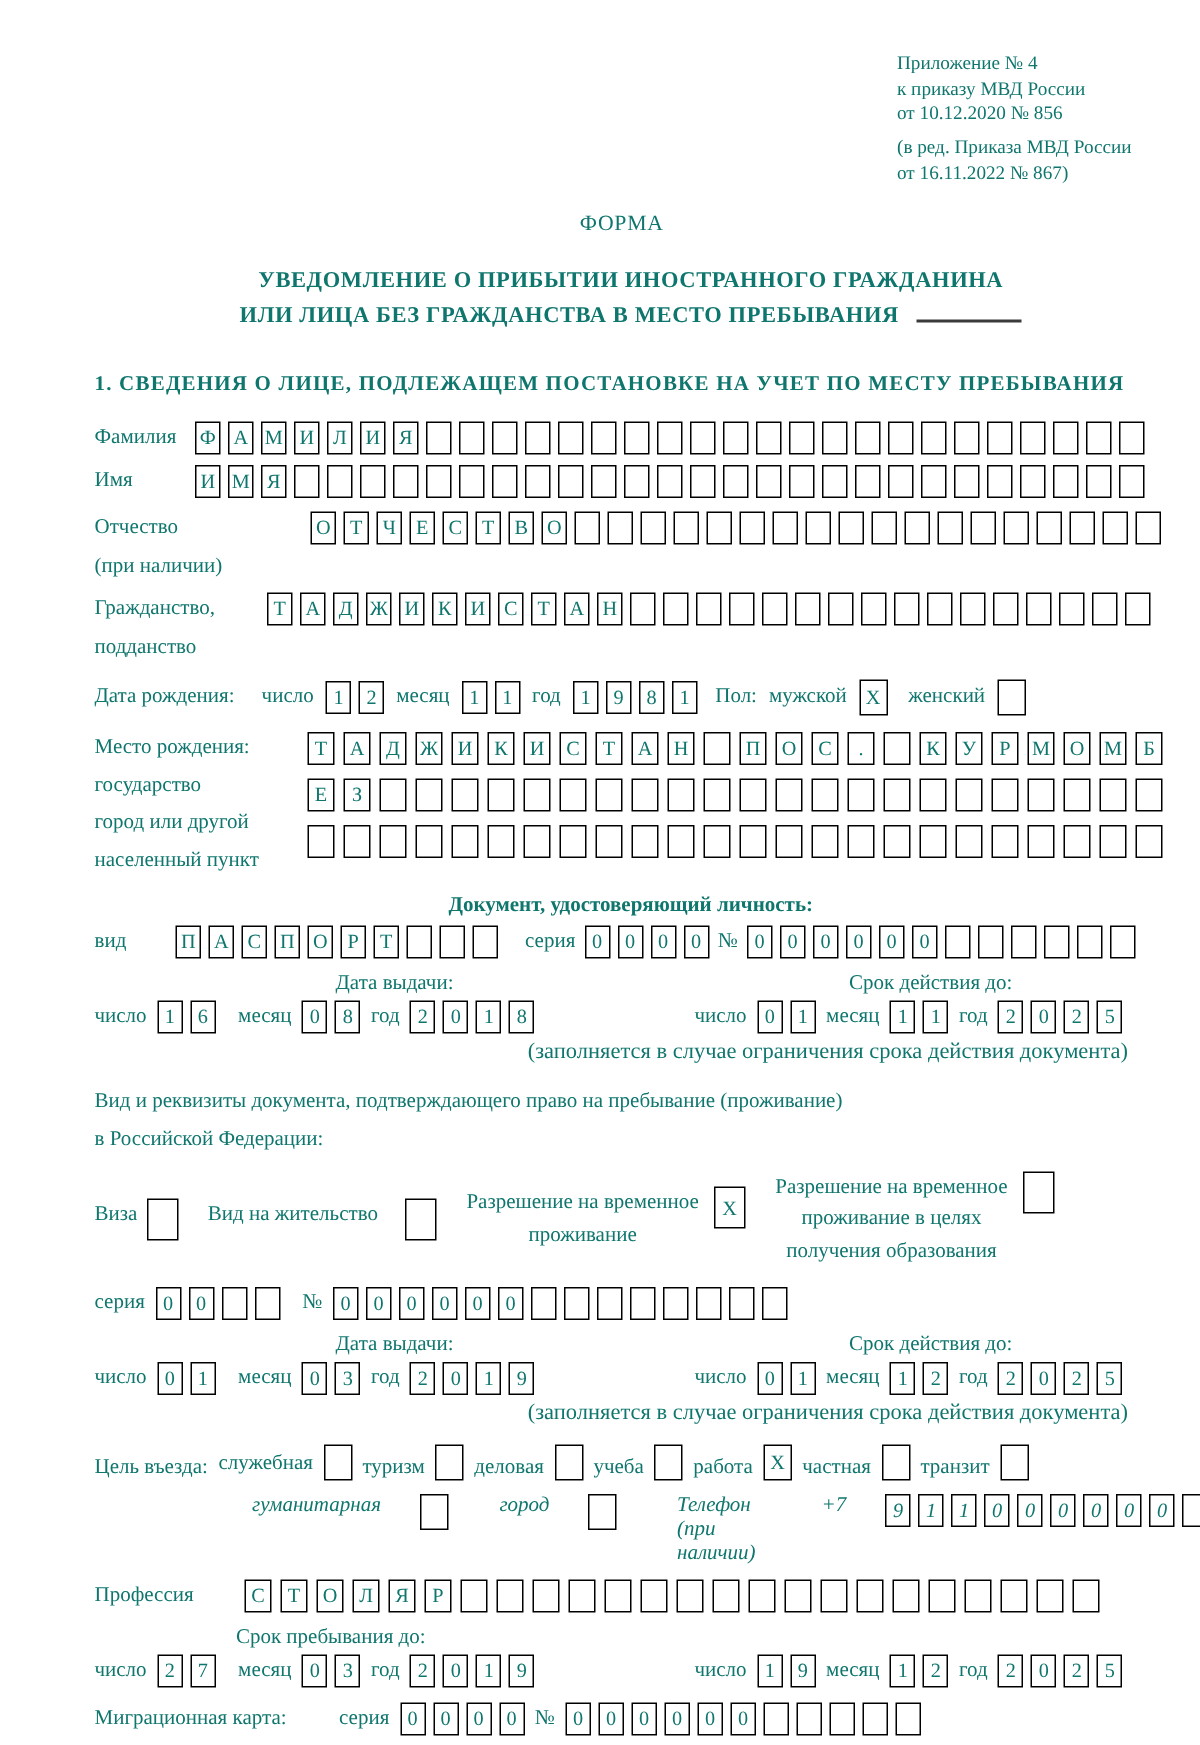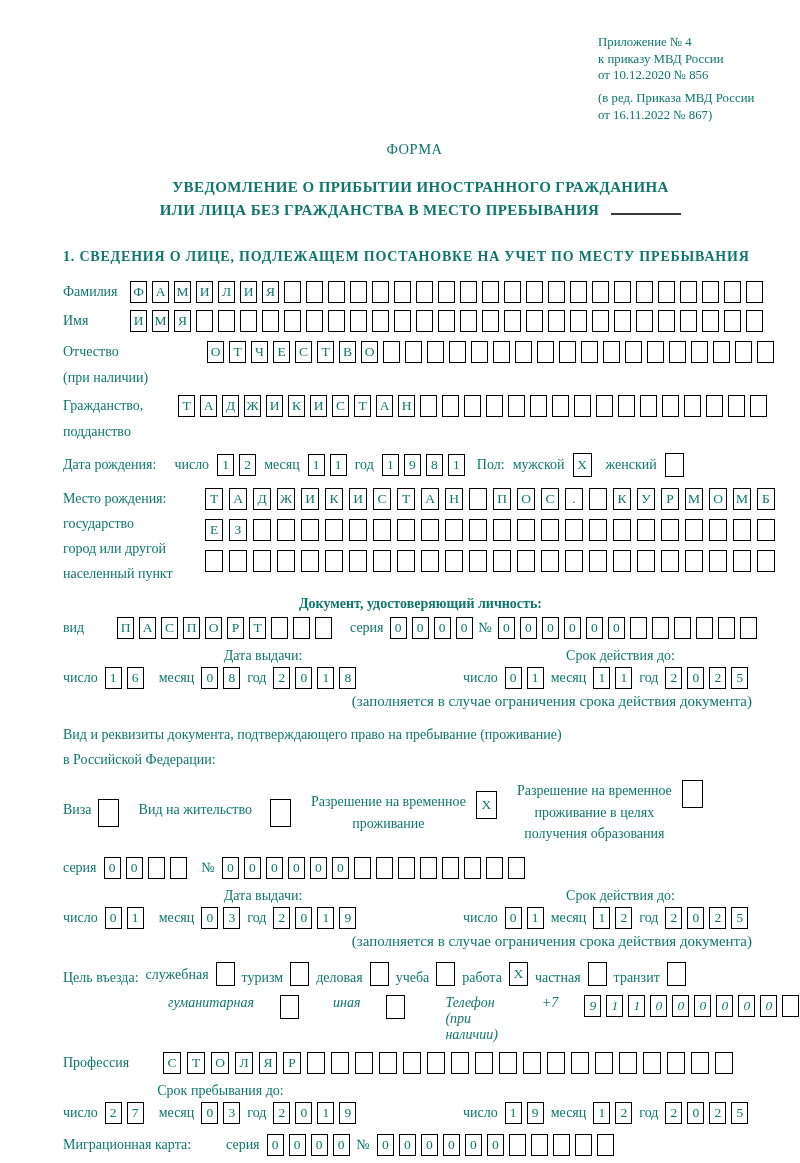--- a/index.html
+++ b/index.html
@@ -577,21 +577,21 @@
     <span class="cells cb">
         <span class="cell"></span>
       </span>
   </div>
 
   <div class="purpose2">
     <span class="olabel">гуманитарная</span>
     <span class="cells cb">
         <span class="cell"></span>
       </span>
-    <span class="olabel" style="margin-left:8px;">иная</span>
+    <span class="olabel" style="margin-left:8px;">город</span>
     <span class="cells cb">
         <span class="cell"></span>
       </span>
     <span class="phone-label">Телефон (при наличии)</span>
     <span style="margin-left:18px;">+7</span>
     <span class="cells">
         <span class="cell">9</span>
         <span class="cell">1</span>
         <span class="cell">1</span>
         <span class="cell">0</span>

